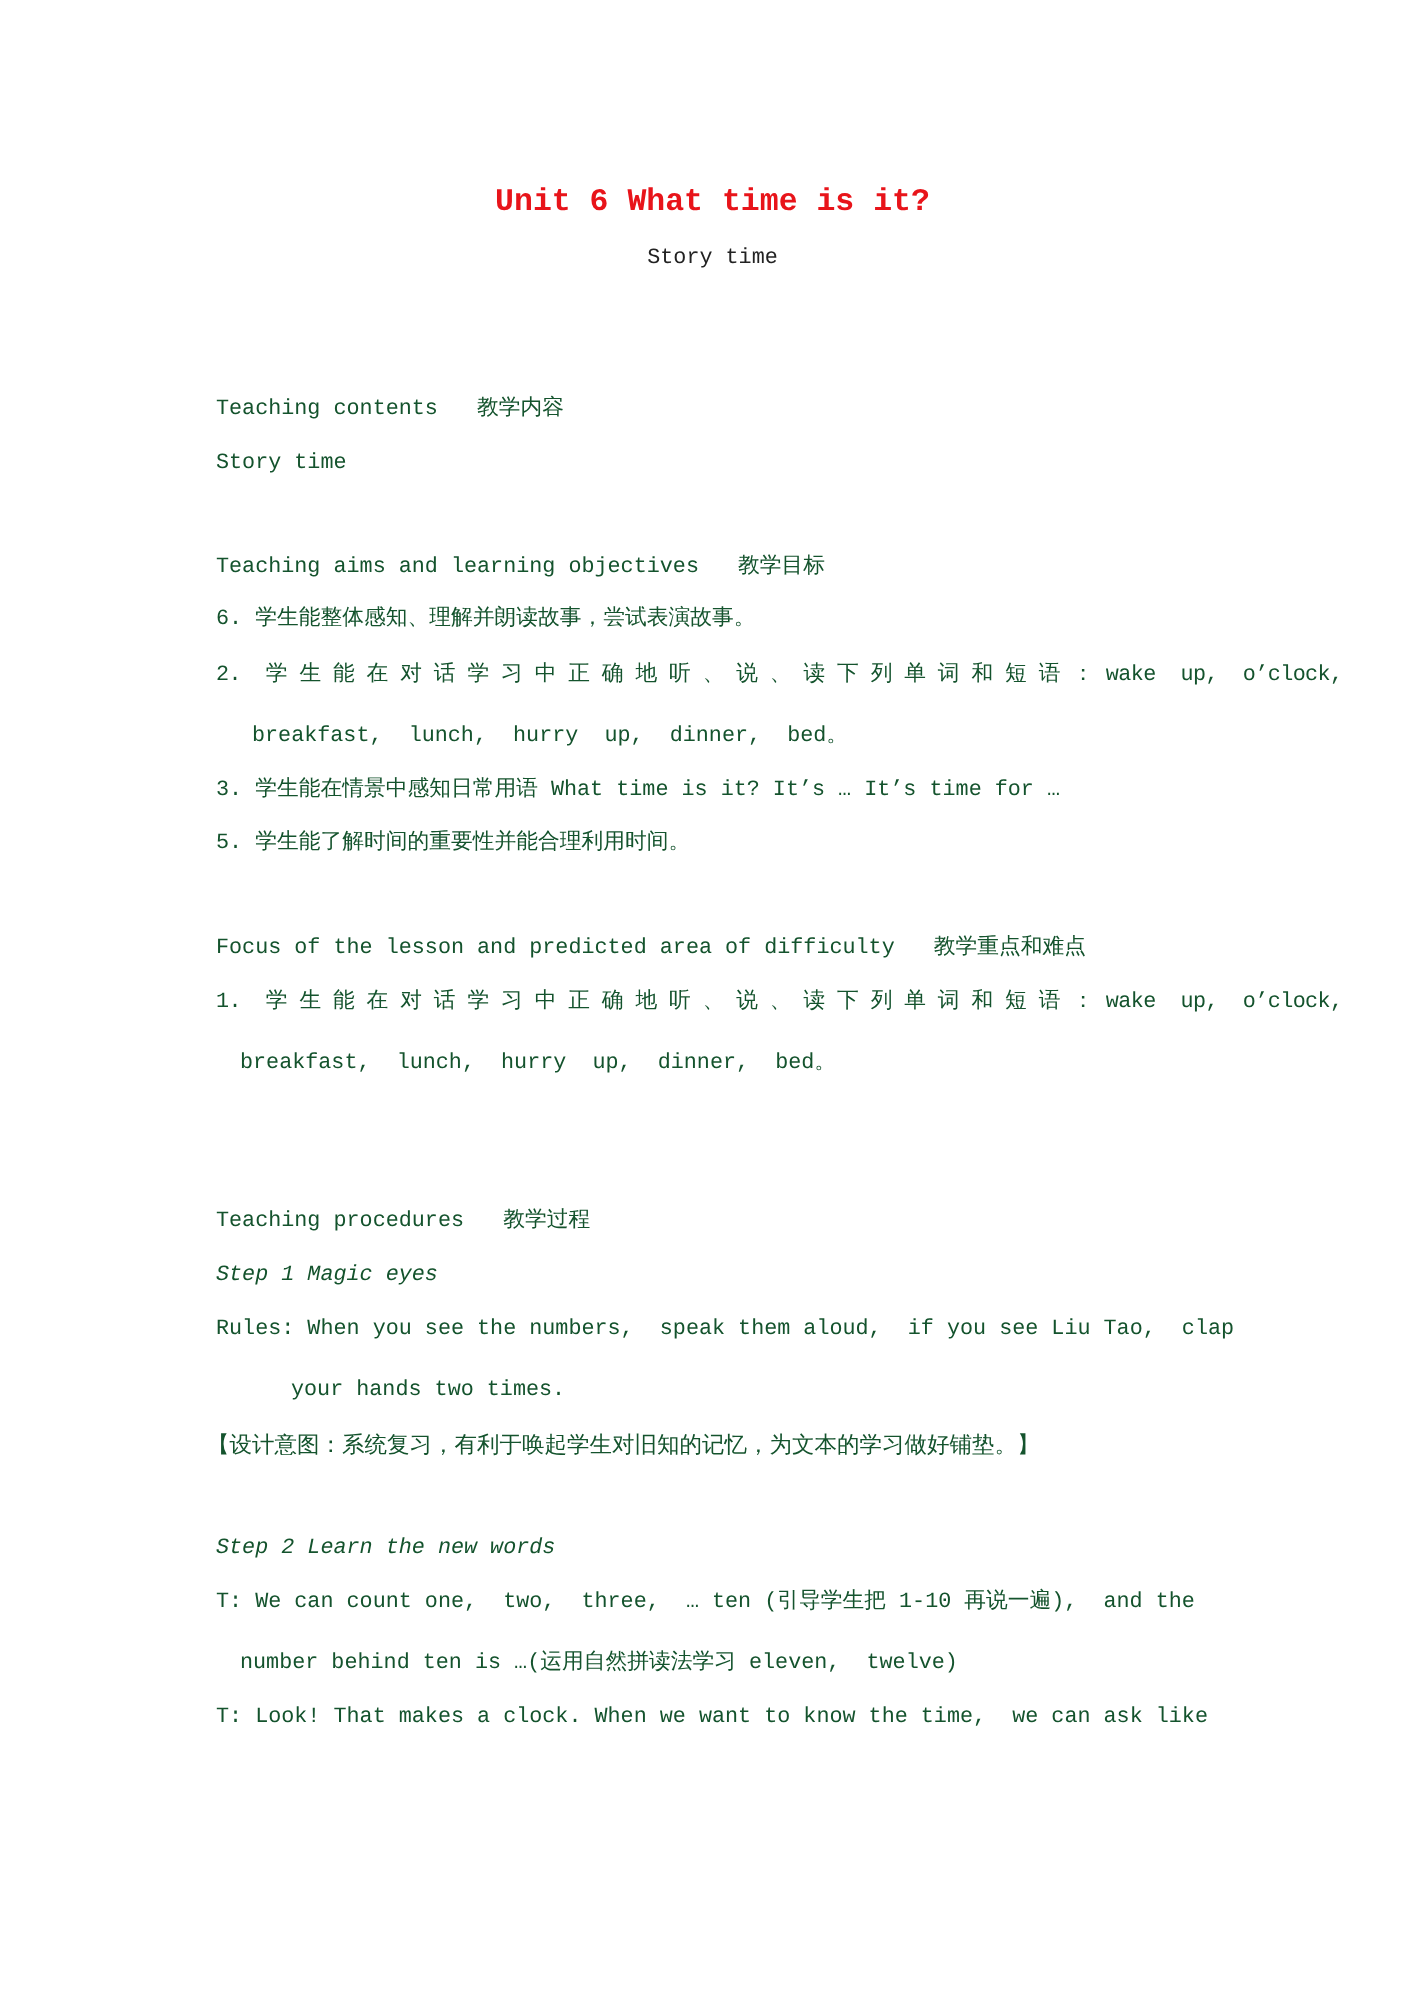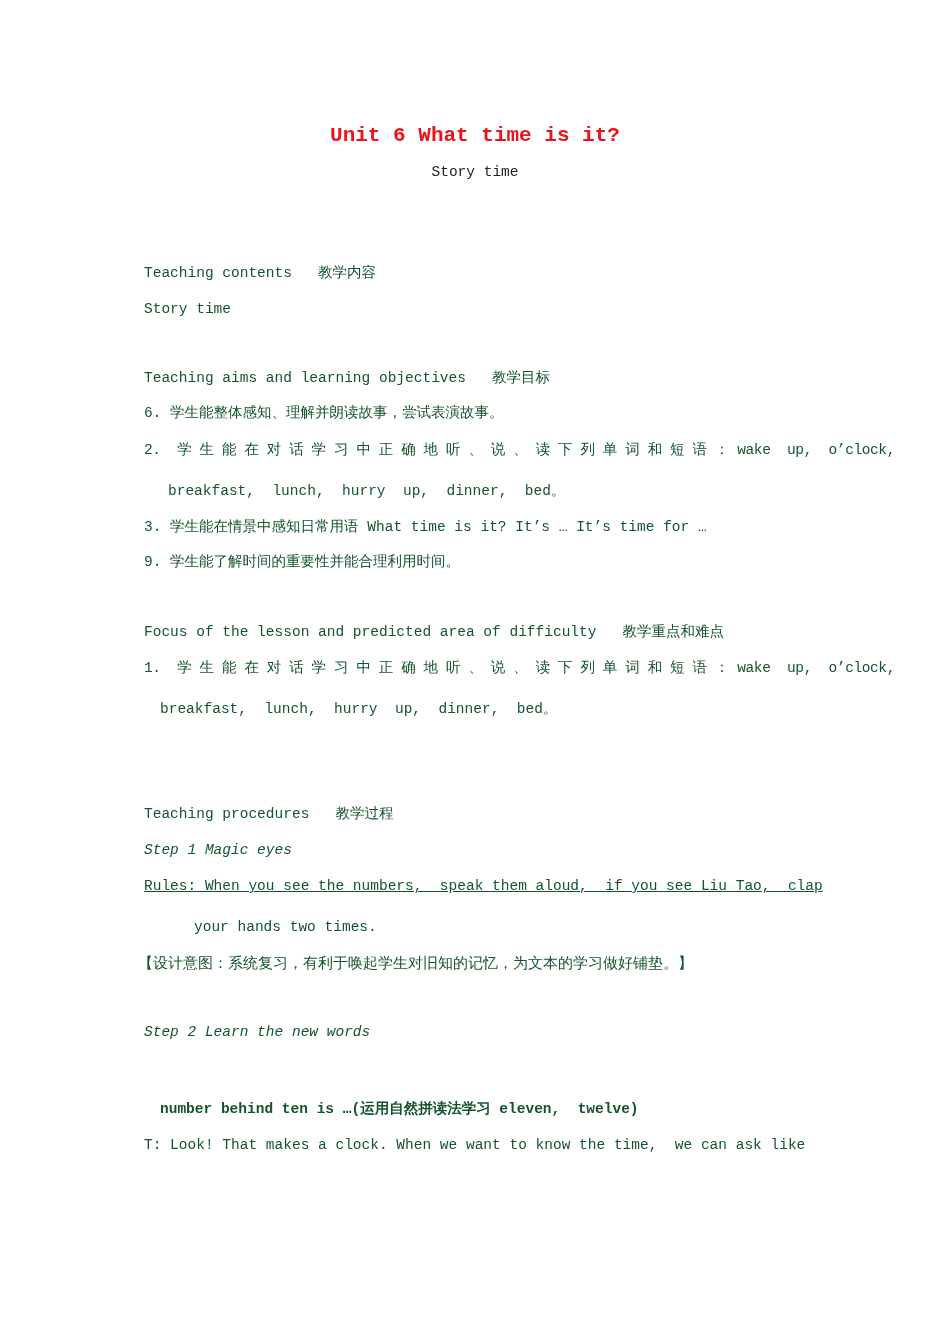--- a/index.html
+++ b/index.html
@@ -69,29 +69,30 @@
   <div class="subtitle">Story time</div>
 
   <div class="line" style="top:264px;">Teaching contents   教学内容</div>
   <div class="line" style="top:300px;">Story time</div>
 
   <div class="line" style="top:369px;">Teaching aims and learning objectives   教学目标</div>
   <div class="line" style="top:404px;">6. 学生能整体感知、理解并朗读故事，尝试表演故事。</div>
   <div class="line" style="top:441px; letter-spacing:-0.4px;">2.  学 生 能 在 对 话 学 习 中 正 确 地 听 、 说 、 读 下 列 单 词 和 短 语 ： wake  up,  o’clock,</div>
   <div class="line" style="top:482px; left:168px;">breakfast,  lunch,  hurry  up,  dinner,  bed。</div>
   <div class="line" style="top:518px;">3. 学生能在情景中感知日常用语 What time is it? It’s … It’s time for …</div>
-  <div class="line" style="top:553px;">9. 学生能了解时间的重要性并能合理利用时间。</div>
+  <div class="line" style="top:553px;">5. 学生能了解时间的重要性并能合理利用时间。</div>
 
   <div class="line" style="top:623px;">Focus of the lesson and predicted area of difficulty   教学重点和难点</div>
   <div class="line" style="top:659px; letter-spacing:-0.4px;">1.  学 生 能 在 对 话 学 习 中 正 确 地 听 、 说 、 读 下 列 单 词 和 短 语 ： wake  up,  o’clock,</div>
   <div class="line" style="top:700px; left:160px;">breakfast,  lunch,  hurry  up,  dinner,  bed。</div>
 
   <div class="line" style="top:805px;">Teaching procedures   教学过程</div>
   <div class="line italic" style="top:841px;">Step 1 Magic eyes</div>
-  <div class="line" style="top:877px;text-decoration:underline;">Rules: When you see the numbers,  speak them aloud,  if you see Liu Tao,  clap</div>
+  <div class="line" style="top:877px;">Rules: When you see the numbers,  speak them aloud,  if you see Liu Tao,  clap</div>
   <div class="line" style="top:918px; left:194px;">your hands two times.</div>
   <div class="line bracket-note" style="top:954px; left:138px;">【设计意图：系统复习，有利于唤起学生对旧知的记忆，为文本的学习做好铺垫。】</div>
 
   <div class="line italic" style="top:1023px;">Step 2 Learn the new words</div>
-  <div class="line" style="top:1100px; left:160px;font-weight:bold;">number behind ten is …(运用自然拼读法学习 eleven,  twelve)</div>
+  <div class="line" style="top:1059px;">T: We can count one,  two,  three,  … ten (引导学生把 1-10 再说一遍),  and the</div>
+  <div class="line" style="top:1100px; left:160px;">number behind ten is …(运用自然拼读法学习 eleven,  twelve)</div>
   <div class="line" style="top:1136px;">T: Look! That makes a clock. When we want to know the time,  we can ask like</div>
 
 </div>
 
 </body></html>

